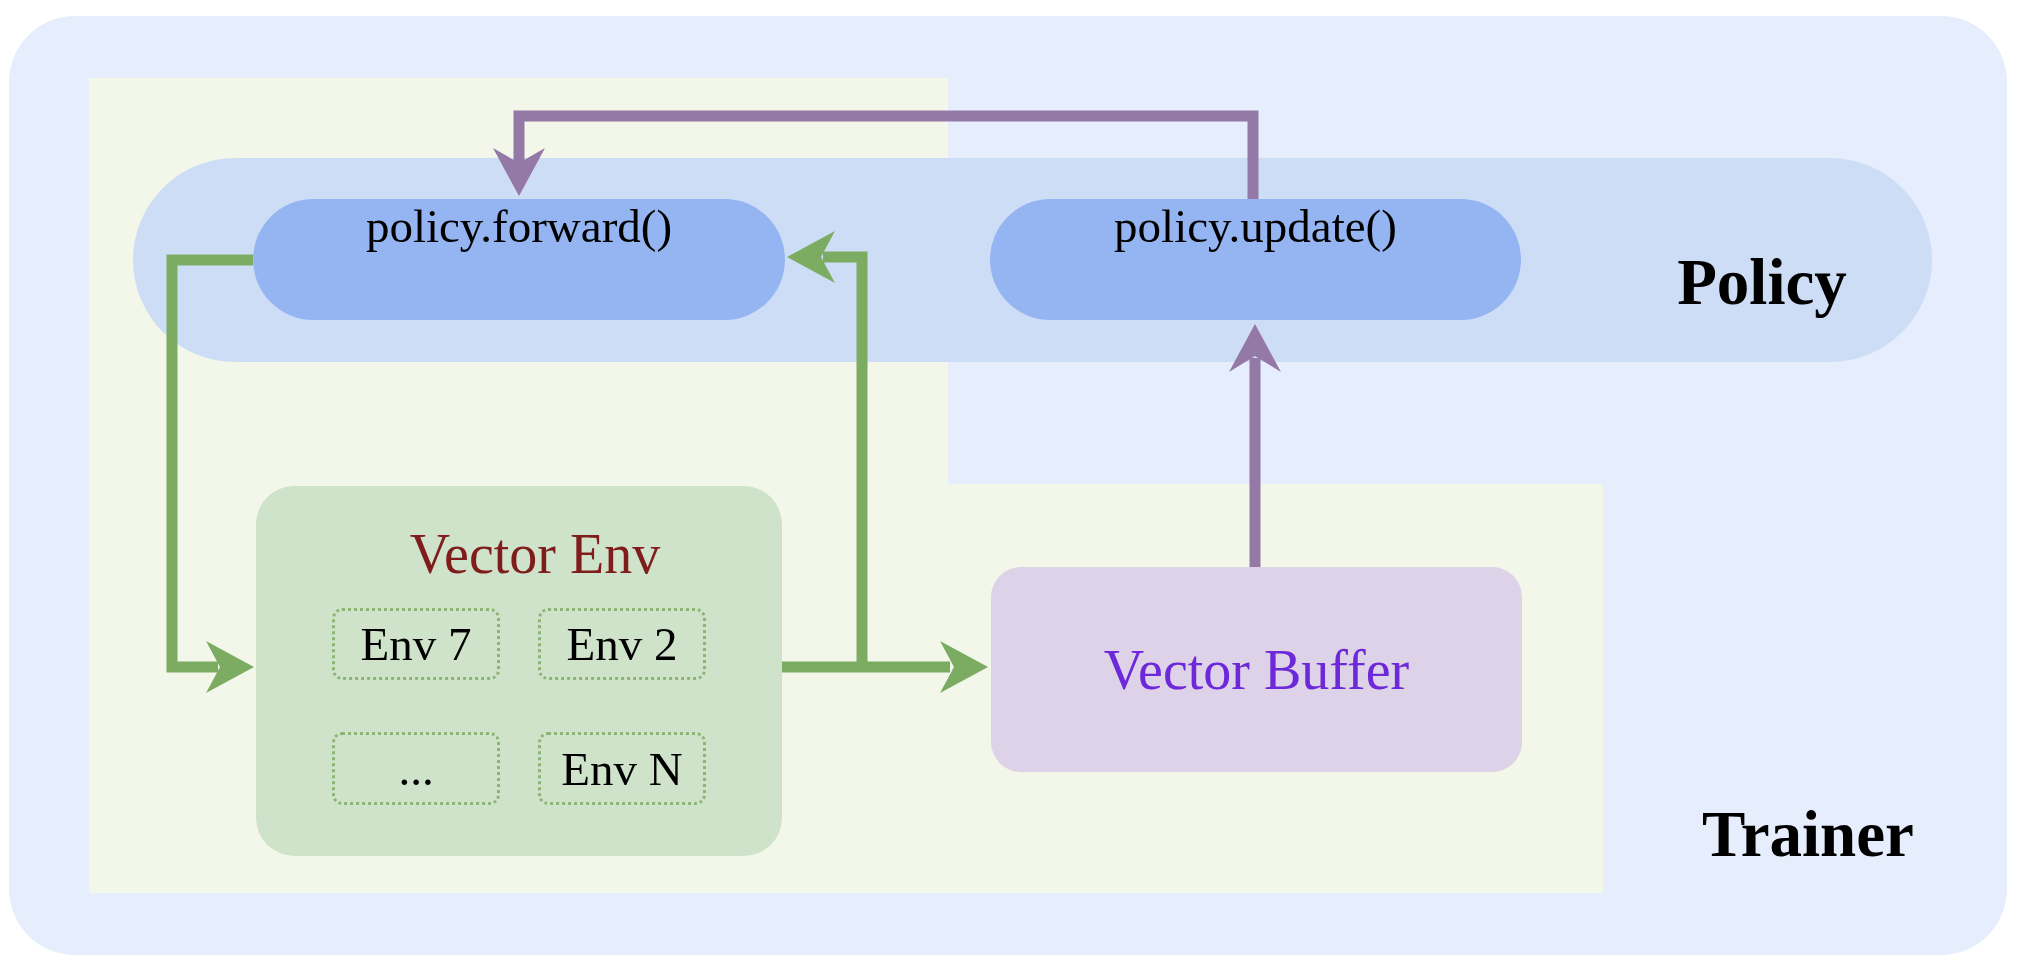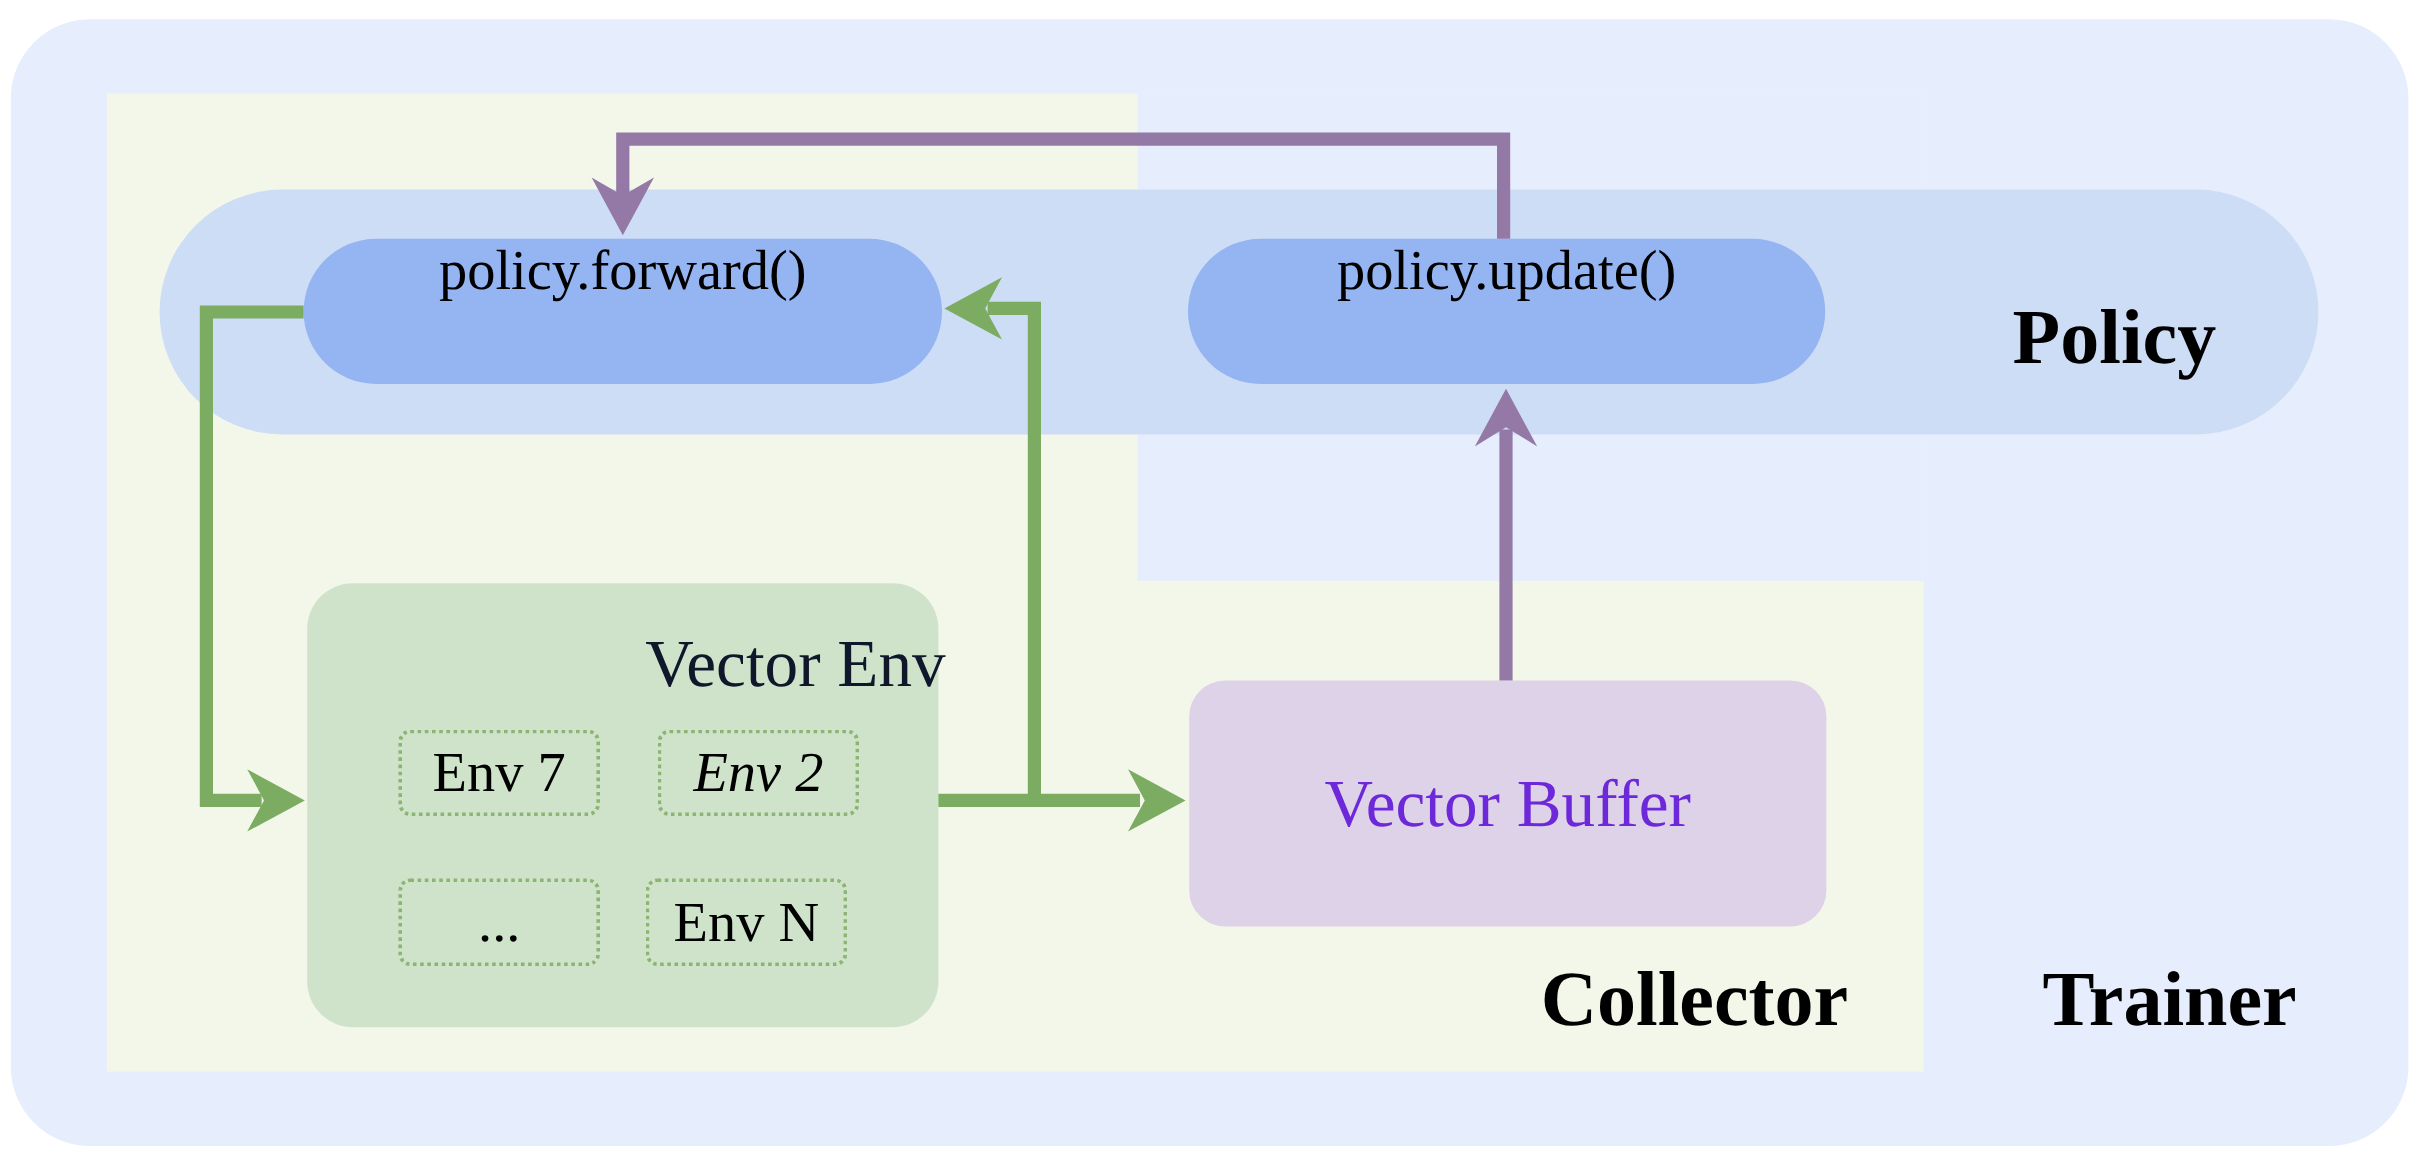--- a/index.html
+++ b/index.html
@@ -42,32 +42,32 @@
     font-size: 47px; color: #000;
   }
   .pill-forward { left: 253px; top: 199px; width: 532px; height: 121px; }
   .pill-update  { left: 990px; top: 199px; width: 531px; height: 121px; }
 
   .vector-env {
     left: 256px; top: 486px; width: 526px; height: 370px;
     background: #cfe3cb; border-radius: 38px;
   }
   .vector-env-title {
-    position: absolute; left: 6px; top: 36px; width: 100%;
-    text-align: right; font-size: 56px; color: #0f172a;
+    position: absolute; left: 16px; top: 36px; width: 100%;
+    text-align: center; font-size: 56px; color: #7f1d1d;
   }
   .env-cell {
     position: absolute;
     border: 3px dotted #8cb573; border-radius: 10px;
     display: flex; align-items: center; justify-content: center;
     font-size: 47px; color: #000;
     box-sizing: border-box;
   }
   .env-1 { left:  76px; top: 122px; width: 168px; height: 72px; }
-  .env-2 { left: 292px; top: 122px; width: 168px; height: 72px; font-style: italic; }
+  .env-2 { left: 282px; top: 122px; width: 168px; height: 72px; }
   .env-3 { left:  76px; top: 246px; width: 168px; height: 73px; }
   .env-4 { left: 282px; top: 246px; width: 168px; height: 73px; }
 
   .vector-buffer {
     left: 991px; top: 567px; width: 531px; height: 205px;
     background: #ded2e8; border-radius: 30px;
     display: flex; align-items: center; justify-content: center;
     font-size: 56px; color: #6d28d9;
   }
 
@@ -123,21 +123,20 @@
     <div class="env-cell env-4">
       <span>Env N</span>
     </div>
   </div>
 
   <div class="abs vector-buffer">
     <span>Vector Buffer</span>
   </div>
 
   <div class="abs region-label label-policy">Policy</div>
-  <div class="abs region-label label-collector">Collector</div>
   <div class="abs region-label label-trainer">Trainer</div>
 
   <svg id="arrows" viewBox="0 0 2020 965">
 
     <g>
       <path class="stroke-green" d="M 253 260 L 172 260 L 172 667 L 218 667"></path>
       <polygon class="fill-green" points="254,667 206,641 220,667 206,693"></polygon>
     </g>
 
     <g>

